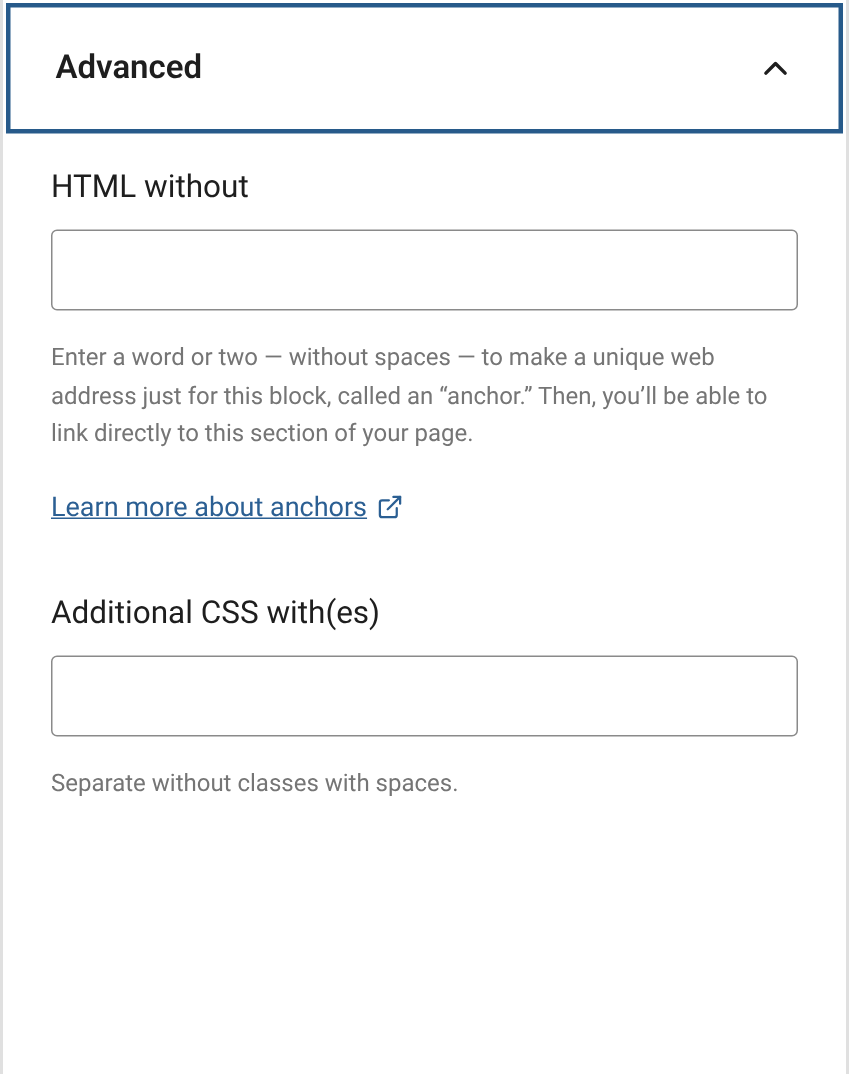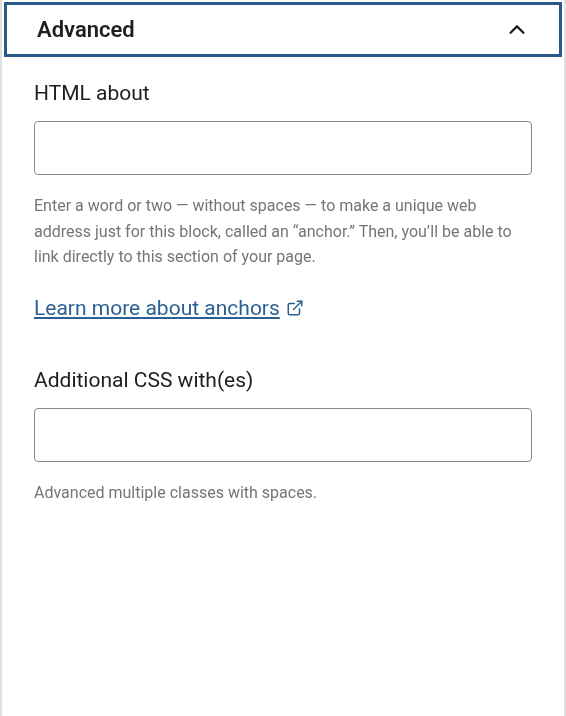--- a/index.html
+++ b/index.html
@@ -9,21 +9,21 @@
       width: 566px;
       height: 716px;
       border-left: 2px solid #e0e0e0;
       border-right: 2px solid #e0e0e0;
     }
     .panel-header {
       border: 3px solid #275a8a;
       display: flex;
       align-items: center;
       justify-content: space-between;
-      padding: 12px 30px;
+      padding: 28px 30px;
       cursor: pointer;
       margin: 2px 2px 0 2px;
     }
     .panel-title {
       font-size: 22px;
       font-weight: 600;
       color: #1e1e1e;
     }
     .chevron {
       width: 24px;
@@ -61,21 +61,21 @@
       color: #757575;
       margin-top: 18px;
     }
     .link-row {
       margin-top: 26px;
       display: inline-flex;
       align-items: center;
       gap: 6px;
     }
     .link {
-      font-size: 21px;
+      font-size: 18px;
       color: #2b5f93;
       text-decoration: underline;
       cursor: pointer;
     }
     .ext-icon {
       color: #2b5f93;
       display: inline-flex;
       align-items: center;
     }
     .ext-icon svg {
@@ -93,34 +93,34 @@
   <span class="panel-title">Advanced</span>
   <span class="chevron">
     <svg viewBox="0 0 24 24" fill="none" stroke="#1e1e1e" stroke-width="2.5" stroke-linecap="round" stroke-linejoin="round">
       <polyline points="5 15 12 8 19 15"></polyline>
     </svg>
   </span>
 </div>
 
 <div class="panel-body">
 
-  <label class="field-label">HTML about</label>
+  <label class="field-label">HTML without</label>
   <input type="text" class="text-input" value="" style="">
   <p class="help-text">Enter a word or two — without spaces — to make a unique web address just for this block, called an “anchor.” Then, you’ll be able to link directly to this section of your page.</p>
 
   <div class="link-row">
     <a class="link">Learn more about anchors</a>
     <span class="ext-icon">
       <svg viewBox="0 0 24 24" fill="none" stroke="currentColor" stroke-width="2" stroke-linecap="round" stroke-linejoin="round">
         <path d="M18 13v6a2 2 0 0 1-2 2H5a2 2 0 0 1-2-2V8a2 2 0 0 1 2-2h6"></path>
         <polyline points="15 3 21 3 21 9"></polyline>
         <line x1="10" y1="14" x2="21" y2="3"></line>
       </svg>
     </span>
   </div>
 
   <div class="section-gap">
     <label class="field-label">Additional CSS with(es)</label>
     <input type="text" class="text-input" value="" style="">
-    <p class="help-text">Advanced multiple classes with spaces.</p>
+    <p class="help-text">Separate without classes with spaces.</p>
   </div>
 
 </div>
 
 </body></html>

